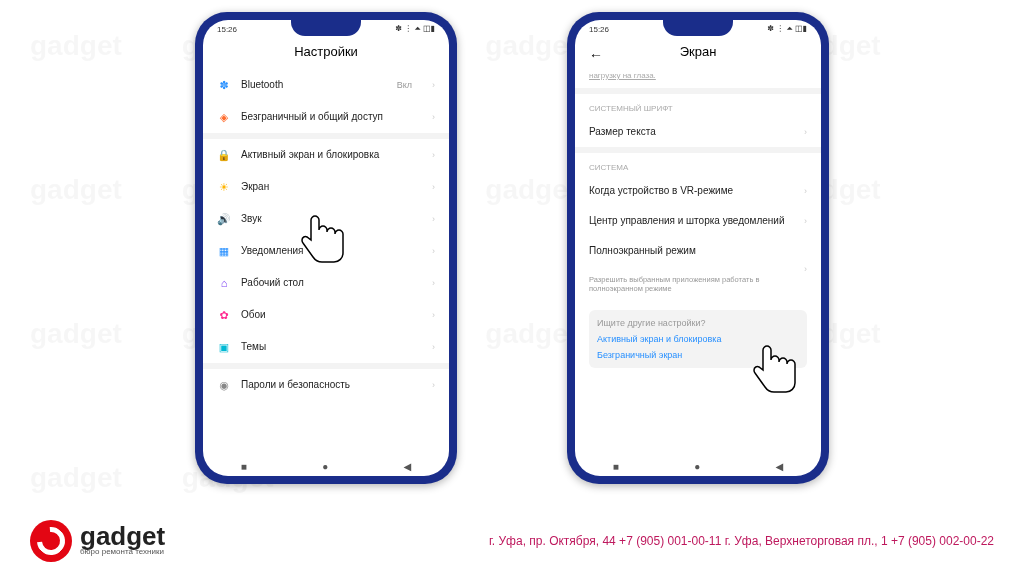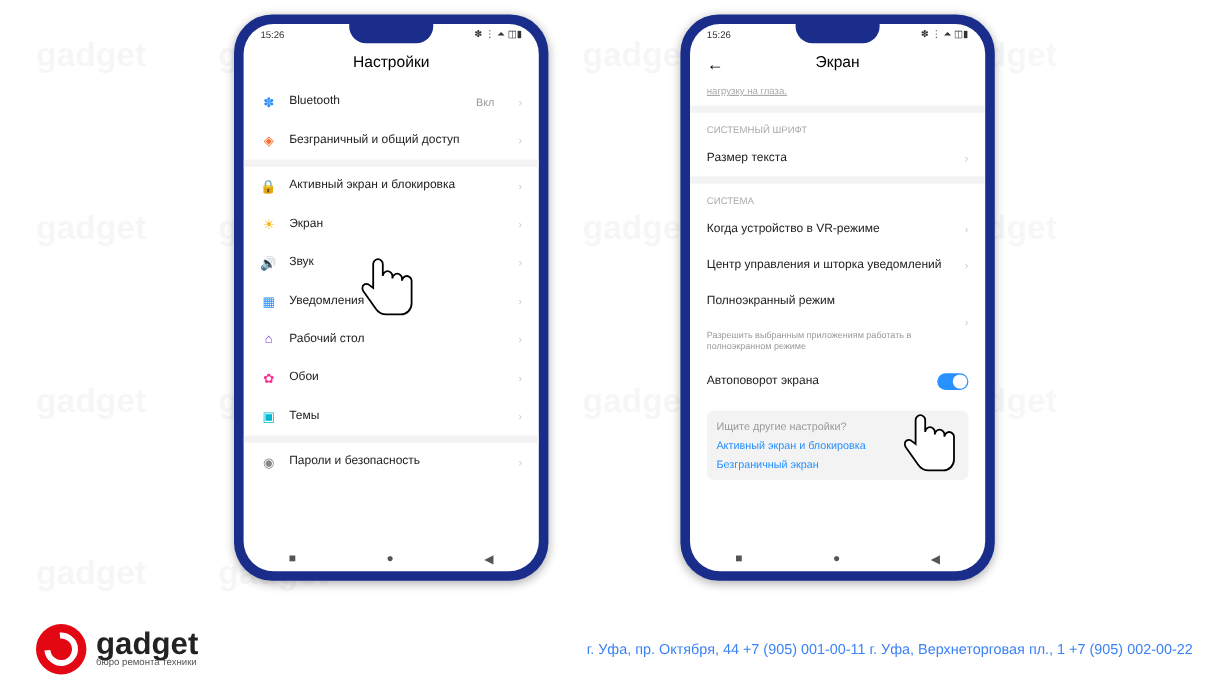--- a/index.html
+++ b/index.html
@@ -32,21 +32,21 @@
 .navbar{display:flex;justify-content:space-around;padding:8px 0 4px}
 .navbar span{font-size:10px;color:#555}
 .hand{position:absolute;width:60px;height:80px;z-index:20;pointer-events:none}
 .hand svg{width:100%;height:100%}
 .footer{display:flex;align-items:center;padding:6px 30px 14px;gap:20px}
 .logo{display:flex;align-items:center;gap:8px}
 .logo-mark{width:42px;height:42px;background:#e30613;border-radius:50%;position:relative}
 .logo-mark::after{content:"";position:absolute;inset:7px;border:5px solid #fff;border-left-color:transparent;border-radius:50%;transform:rotate(40deg)}
 .logo-text{font-size:26px;font-weight:700;color:#222;line-height:.8}
 .logo-sub{font-size:8px;color:#555}
-.addr{font-size:12px;color:#3b82f6;margin-left:auto}
+.addr{font-size:12px;color:#be185d;margin-left:auto}
 </style>
 </head>
 <body>
 
 <div class="watermark">
 <span>gadget</span>
     <span>gadget</span>
     <span>gadget</span>
     <span>gadget</span>
     <span>gadget</span>
@@ -174,24 +174,20 @@
               <span class="chev">›</span>
             </div>
             <div class="row">
               <div class="lbl">Центр управления и шторка уведомлений</div>
               <span class="chev">›</span>
             </div>
             <div class="row">
               <div class="lbl">Полноэкранный режим<div class="sub">Разрешить выбранным приложениям работать в полноэкранном режиме</div></div>
               <span class="chev">›</span>
             </div>
-            <div class="row">
-              <div class="lbl">Автоповорот экрана</div>
-              <div class="toggle"></div>
-            </div>
             <div class="search-box">
               <div class="q">Ищите другие настройки?</div>
               <div class="link">Активный экран и блокировка</div>
               <div class="link">Безграничный экран</div>
             </div>
           </div>
 <div class="navbar">
             <span>■</span>
             <span>●</span>
             <span>◀</span>

